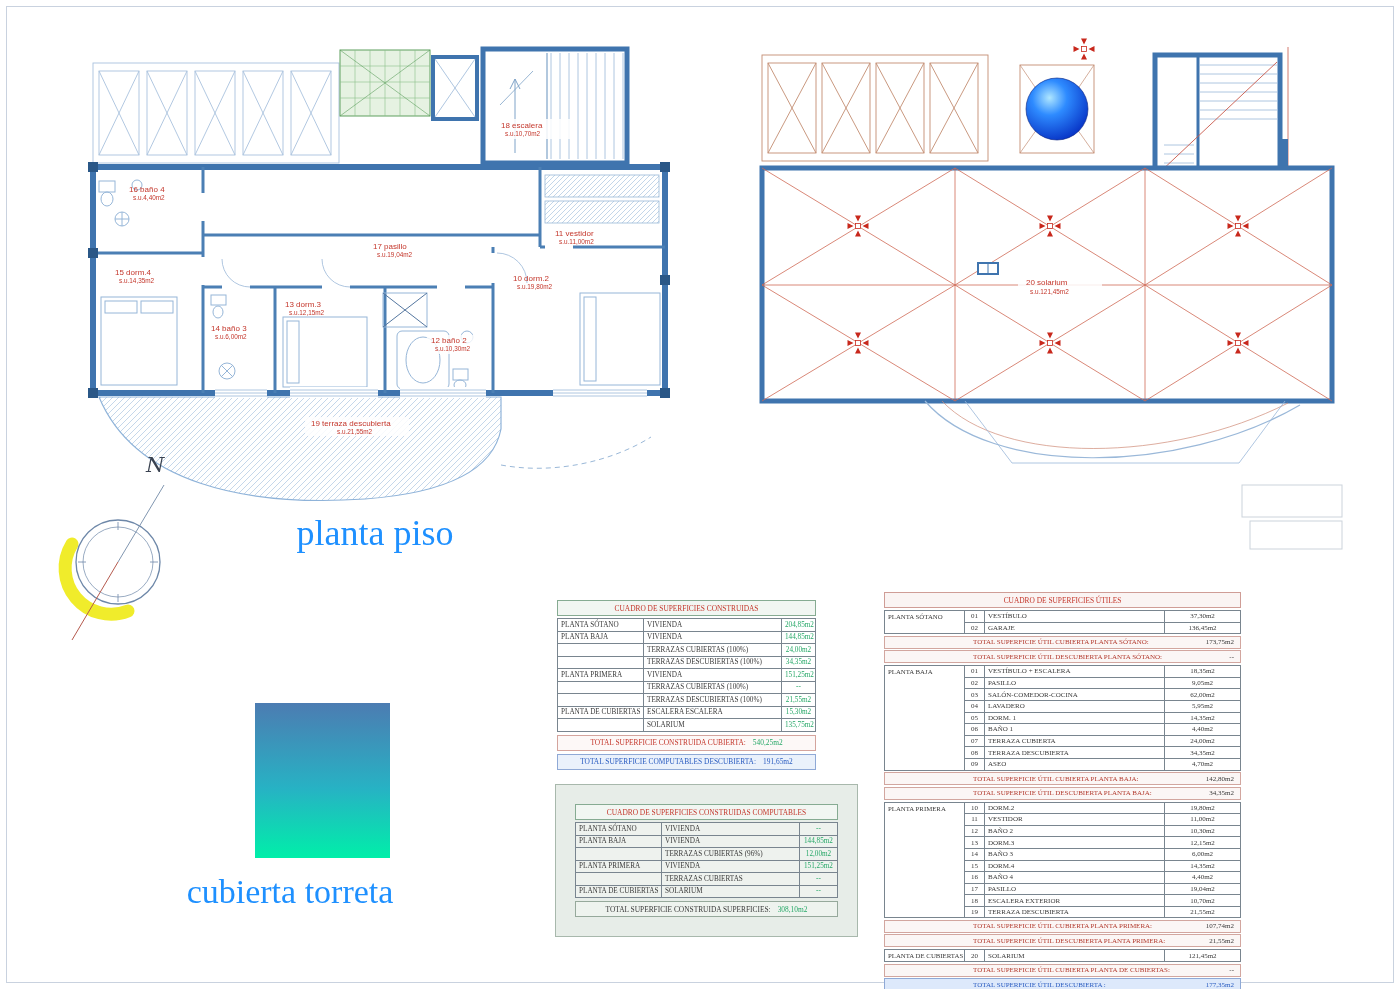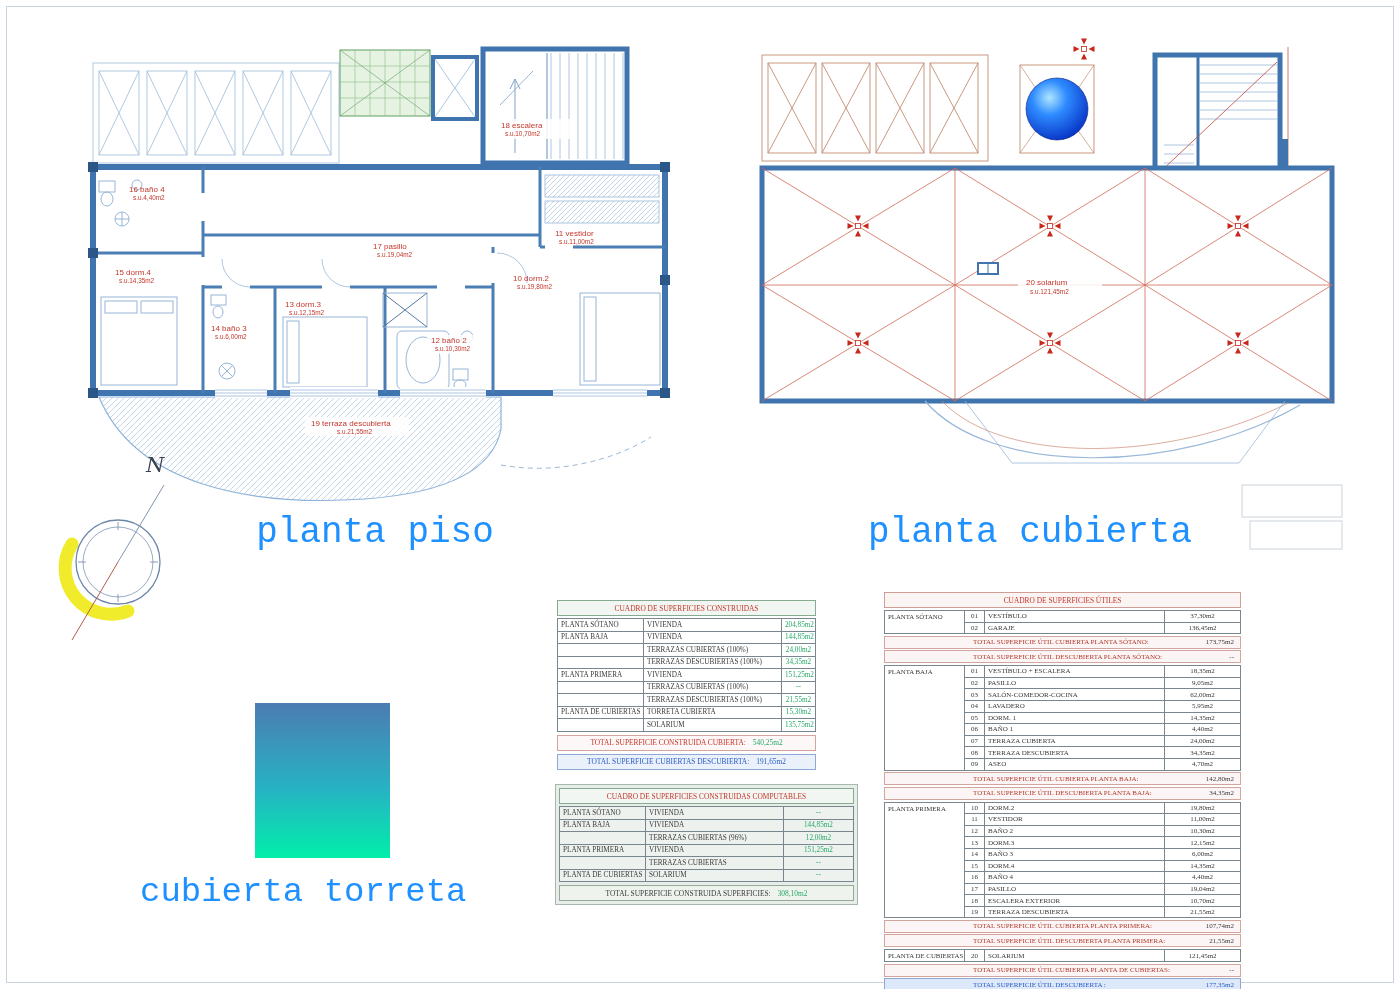--- a/index.html
+++ b/index.html
@@ -1,28 +1,28 @@
 <!DOCTYPE html>
 <html><head>
 <meta charset="utf-8">
 <style>
 *{margin:0;padding:0;box-sizing:border-box}
 body{background:#dfe3e8;font-family:"Liberation Sans",sans-serif}
 .page{position:relative;width:1400px;height:989px;background:#fff;margin:0 auto;overflow:hidden}
 .frame{position:absolute;left:6px;top:6px;right:6px;bottom:6px;border:1px solid #c9d2df;pointer-events:none}
 .abs{position:absolute}
-.big-title{position:absolute;font-family:Liberation Mono, monospace;font-size:36px;color:#1e90ff;text-align:center;white-space:nowrap}
+.big-title{position:absolute;font-family:Liberation Serif, serif;font-size:36px;color:#1e90ff;text-align:center;white-space:nowrap}
 .grad-box{position:absolute;width:135px;height:155px;background:linear-gradient(180deg,#4c7cb2,#27b2c4 55%,#00efa9)}
 .tbl{position:absolute;font-family:Liberation Serif, serif}
 .thead{border:1px solid #86ab92;background:#f1f6f2;color:#c4372c;font-size:7.4px;text-align:center;padding:2.5px 0;margin-bottom:2px}
 .thead.red{border-color:#cf9d96;background:#faf4f3}
 .grid{border-collapse:collapse;table-layout:fixed;width:100%}
 .grid td{border:1px solid #79858f;font-size:7.2px;height:12.5px;padding:0 3px;white-space:nowrap;overflow:hidden;color:#3a3a3a;background:#fff}
 .grid td.v{color:#27a868;text-align:center}
-.tbl2{background:#e7ede8;border:1px solid #a8b8ac;padding:3px}
+.tbl2{background:#e7ede8;border:1px solid #a8b8ac;padding:19px}
 .tbl2 .grid td{background:#eef2ee}
 .tot{display:flex;justify-content:center;gap:7px;border:1px solid #d4a49d;background:#fdf8f7;color:#c4372c;font-size:7.4px;padding:2.5px 0;margin-top:3px}
 .tot .val{color:#27a868}
 .tot.blue{border-color:#8fa9d6;background:#eaf1fb;color:#2a5cc0}
 .tot.blue .val{color:#2a5cc0}
 .tot.grn{border-color:#96a99b;background:#eef3ee;color:#3a3a3a}
 .t3g td{height:11.6px;font-size:7px}
 .t3g td.pl{font-size:6.8px;vertical-align:top;padding-top:2px;color:#3a3a3a}
 .t3g td.no{text-align:center}
 .t3g td.v{color:#3a3a3a;text-align:center}
@@ -259,21 +259,20 @@
  <path d="M80,168 A46,46 0 0 1 24,101" stroke="#f0ec2b" stroke-width="13" fill="none" stroke-linecap="round" transform="translate(-2,3)"></path>
  <circle cx="68" cy="122" r="42" fill="none" stroke="#6d87a8" stroke-width="1.3"></circle>
  <circle cx="68" cy="122" r="35" fill="none" stroke="#6d87a8" stroke-width="0.7"></circle>
  <path d="M68,82 V90 M68,154 V162 M28,122 H36 M100,122 H108" stroke="#6d87a8" stroke-width="0.8" fill="none"></path>
  <path d="M22,200 L68,122" stroke="#b55a4e" stroke-width="1"></path>
  <path d="M68,122 L114,45" stroke="#8096b0" stroke-width="1"></path>
  <text x="96" y="32" font-family="DejaVu Serif,serif" font-style="italic" font-size="21" fill="#3a4250">N</text>
 </svg>
 
 <div class="big-title" style="left:225px;top:512px;width:300px">planta piso</div>
-<div class="big-title" style="left:855px;top:512px;width:350px">planta cubierta</div>
 <div class="grad-box" style="left:255px;top:703px"></div>
 <div class="big-title" style="left:140px;top:873px;width:300px;font-size:34px">cubierta torreta</div>
 
 <div class="tbl" style="left:557px;top:600px;width:259px">
  <div class="thead">CUADRO DE SUPERFICIES CONSTRUIDAS</div>
  <table class="grid">
         <colgroup>
           <col style="width:86px">
           <col style="width:138px">
           <col>
@@ -309,36 +308,36 @@
             <td class="n">TERRAZAS CUBIERTAS (100%)</td>
             <td class="v">--</td>
           </tr>
   <tr>
             <td class="p"></td>
             <td class="n">TERRAZAS DESCUBIERTAS (100%)</td>
             <td class="v">21,55m2</td>
           </tr>
   <tr>
             <td class="p">PLANTA DE CUBIERTAS</td>
-            <td class="n">TORRETA CUBIERTA</td>
+            <td class="n">ESCALERA ESCALERA</td>
             <td class="v">15,30m2</td>
           </tr>
   <tr>
             <td class="p"></td>
             <td class="n">SOLARIUM</td>
             <td class="v">135,75m2</td>
           </tr>
  </tbody>
       </table>
  <div class="tot">
         <span class="lab">TOTAL SUPERFICIE CONSTRUIDA CUBIERTA:</span>
         <span class="val">540,25m2</span>
       </div>
  <div class="tot blue">
-        <span class="lab">TOTAL SUPERFICIE CUBIERTAS DESCUBIERTA:</span>
+        <span class="lab">TOTAL SUPERFICIE COMPUTABLES DESCUBIERTA:</span>
         <span class="val">191,65m2</span>
       </div>
 </div>
 
 <div class="tbl tbl2" style="left:555px;top:784px;width:303px">
  <div class="thead">CUADRO DE SUPERFICIES CONSTRUIDAS COMPUTABLES</div>
  <table class="grid">
         <colgroup>
           <col style="width:86px">
           <col style="width:138px">

